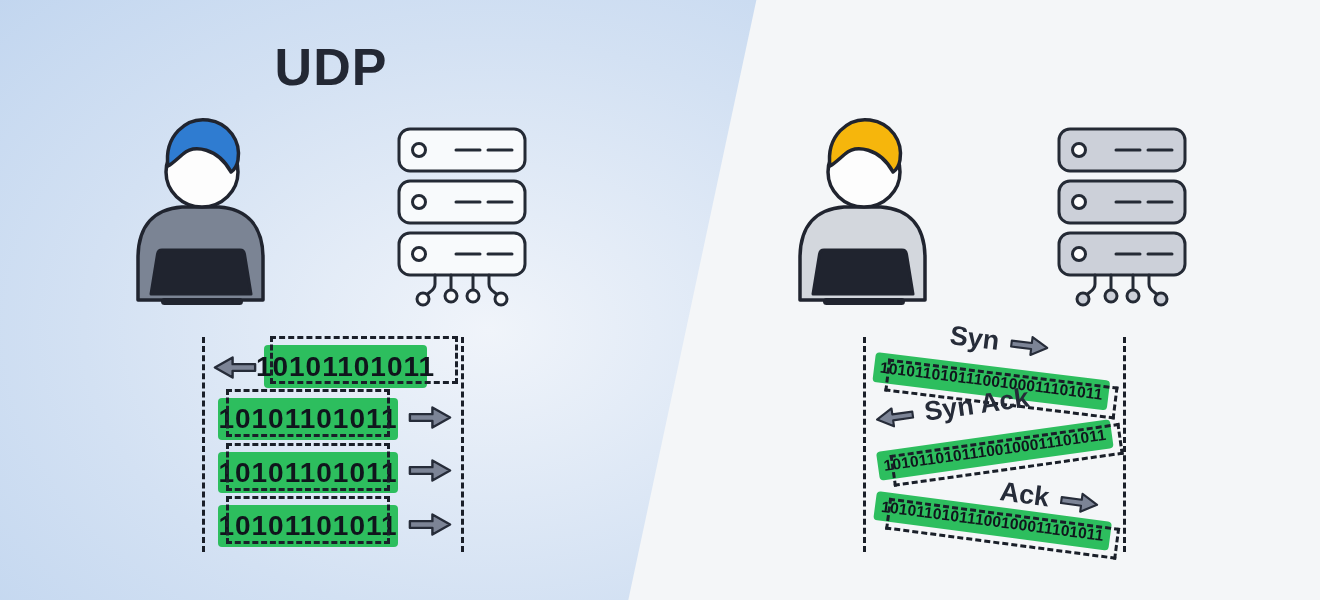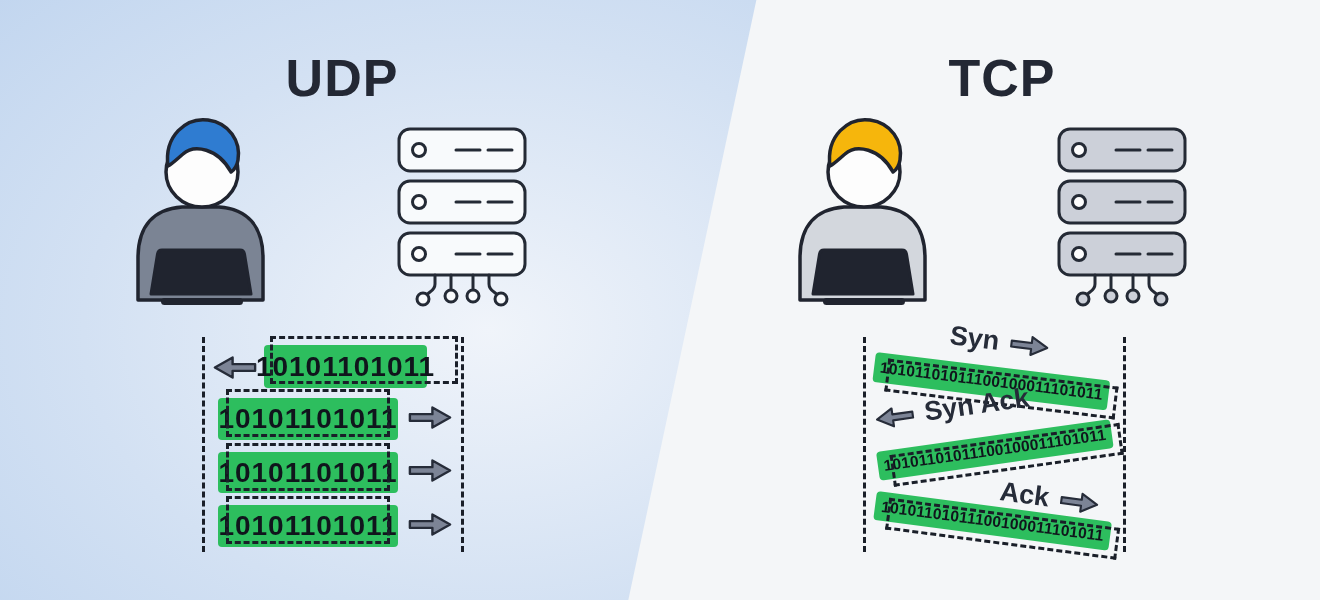--- a/index.html
+++ b/index.html
@@ -12,21 +12,21 @@
   .bg-left {
     position:absolute; inset:0;
     background:radial-gradient(900px 640px at 37% 55%, #f0f4fa 0%, #d3e1f3 45%, #b4cdec 100%);
   }
   .bg-right {
     position:absolute; inset:0; background:#f4f6f8;
     clip-path:polygon(57.3% 0, 100% 0, 100% 100%, 47.6% 100%);
   }
   
   .title {
-    position:absolute; top:36px; width:220px; margin:12px; text-align:center;
+    position:absolute; top:36px; width:220px; margin:1px; text-align:center;
     font-size:52px; font-weight:bold; letter-spacing:1px; color:#232834;
   }
   #udp-title { left:220px; }
   #tcp-title { left:880px; }
   
   .person { position:absolute; width:145px; height:200px; }
   #udp-person { left:128px; top:108px; }
   #tcp-person { left:790px; top:108px; }
   .server { position:absolute; width:132px; height:182px; }
   #udp-server { left:396px; top:126px; }
@@ -143,21 +143,20 @@
   </svg>
 
   <div class="pkt udp-pkt" id="udp-pkt-4">
     <span class="dash dash-b"></span>
     <span class="bits">10101101011</span>
   </div>
   <svg class="arrow" id="udp-arrow-4" width="46" height="27" viewBox="0 0 48 28">
     <path d="M3,10.5 H26.5 V3.5 L45,14 L26.5,24.5 V17.5 H3 Z" stroke="#262c39" stroke-width="2.5" stroke-linejoin="round" fill="#7c8496"></path>
   </svg>
 
-  <h1 class="title" id="tcp-title">TCP</h1>
 
   <svg class="person" id="tcp-person" viewBox="0 0 145 200">
     <path d="M10,192 V150 C10,118 26,101 54,99 L91,99 C119,101 135,118 135,150 V192 Z" stroke="#20242f" stroke-width="3.5" stroke-linejoin="round" fill="#d3d7dd"></path>
     <ellipse cx="74" cy="64" rx="36" ry="35" stroke="#20242f" stroke-width="3.5" fill="#fdfdfd"></ellipse>
     <path d="M40,58 C36,28 58,9 80,12 C101,15 113,33 110,52 C109,58 106,62 103,64 C90,40 66,36 55,46 C48,52 44,56 40,58 Z" stroke="#20242f" stroke-width="3.5" stroke-linejoin="round" fill="#f6b60c"></path>
     <path d="M34,142 L112,142 C115,142 116,143 116.5,146 L123,186 L23,186 L29.5,146 C30,143 31,142 34,142 Z" stroke="#20242f" stroke-width="3" stroke-linejoin="round" fill="#20242f"></path>
     <rect x="33" y="190" width="82" height="7" rx="3.5" fill="#20242f"></rect>
   </svg>
 
   <svg class="server" id="tcp-server" viewBox="0 0 132 182">

